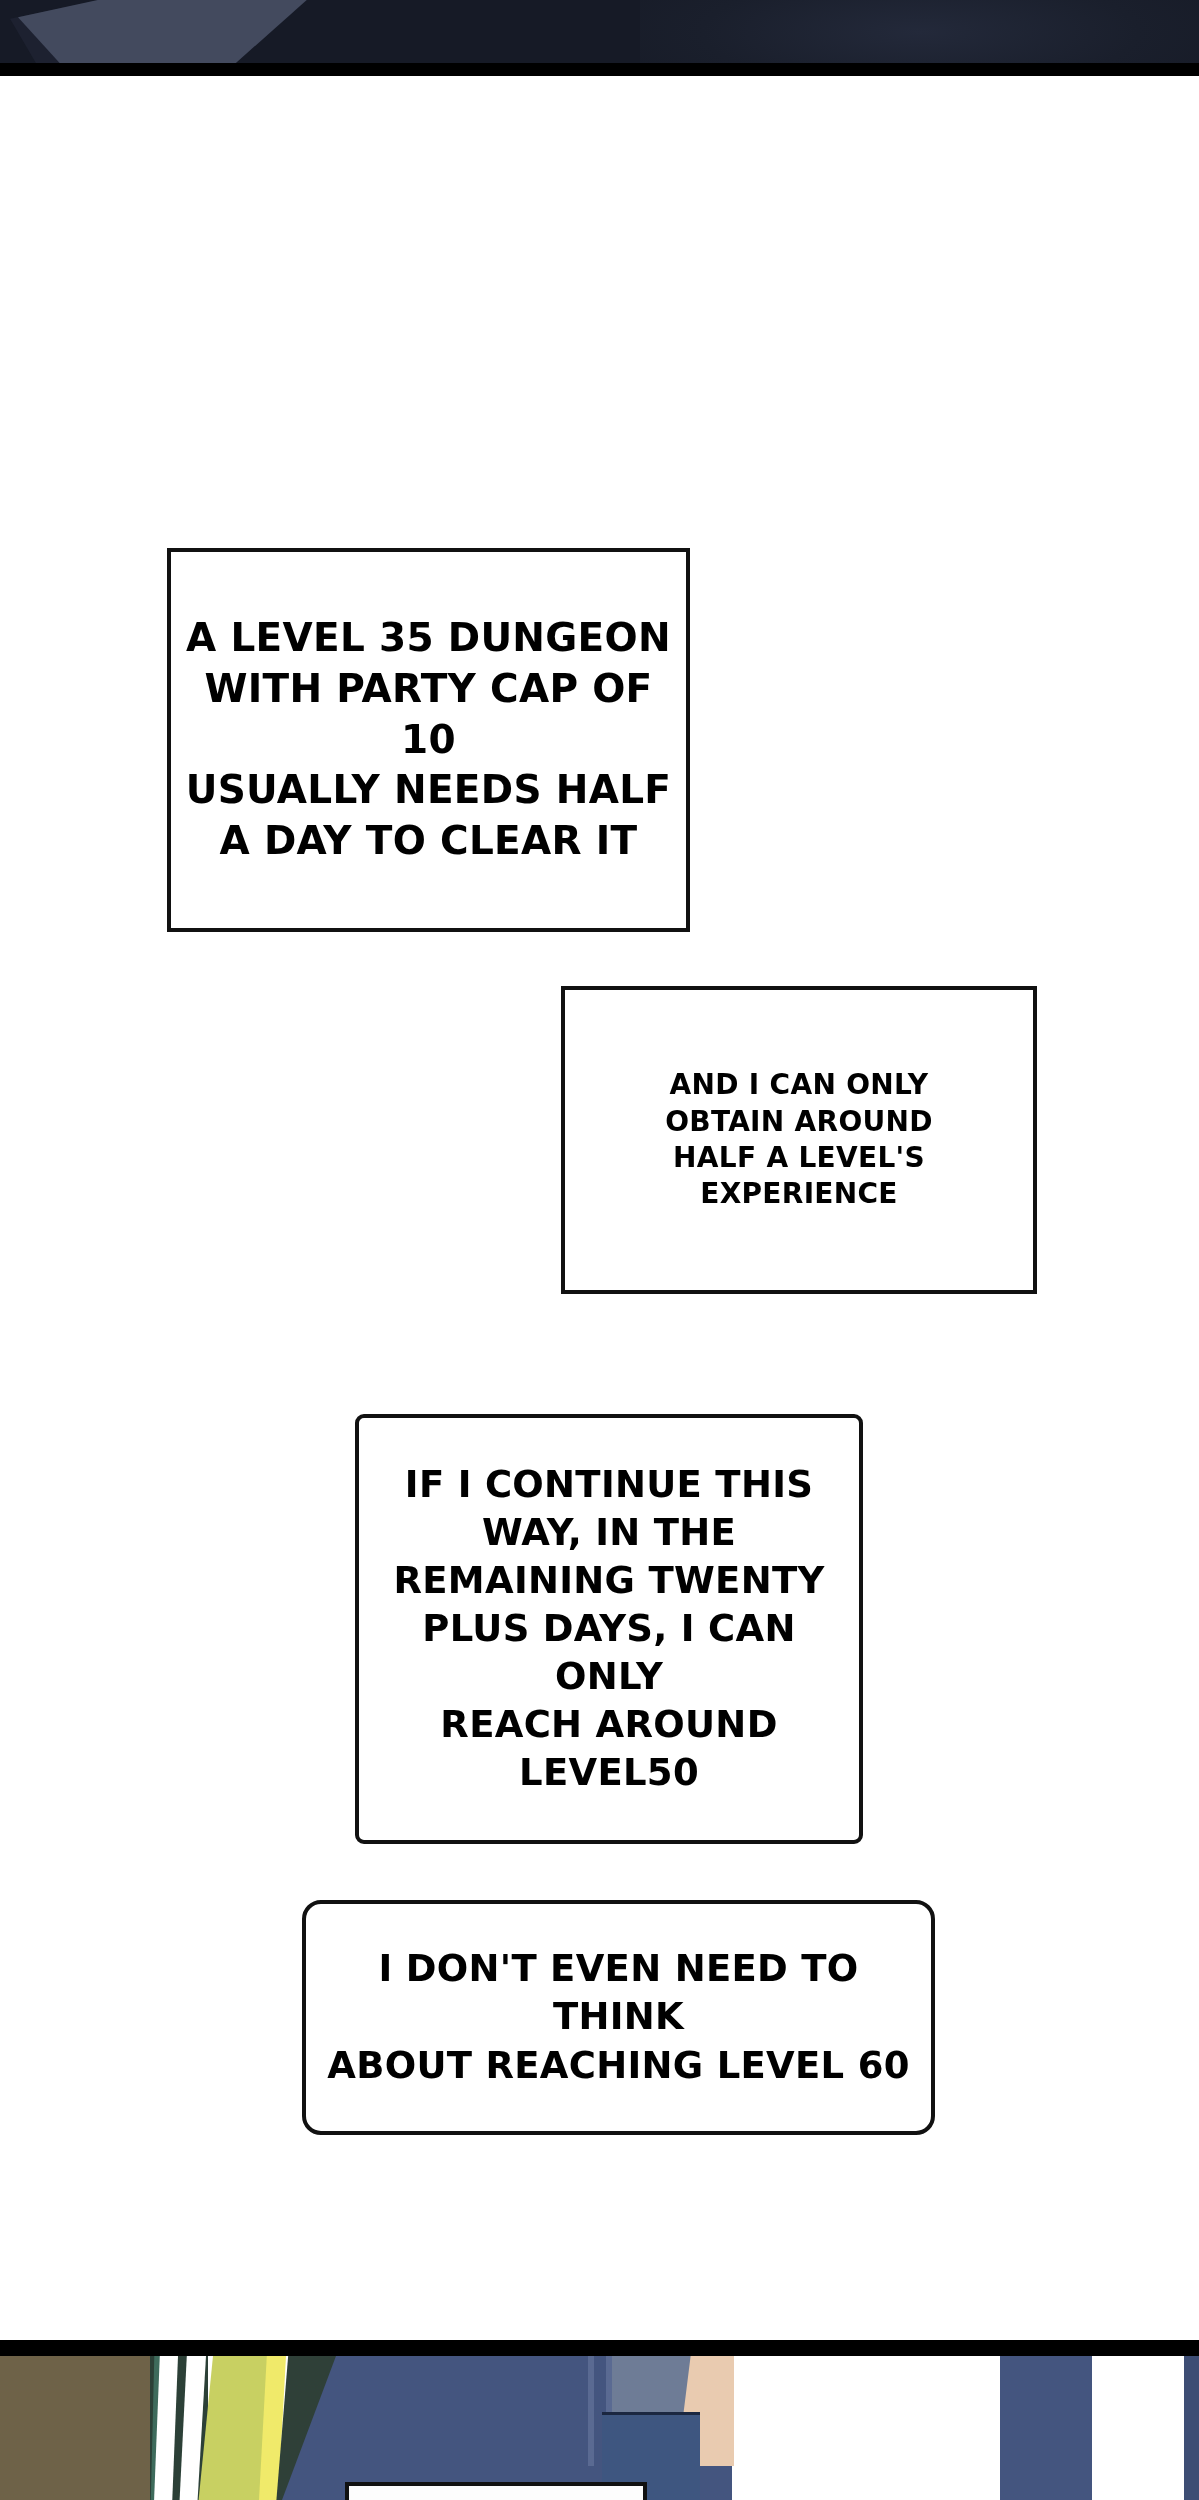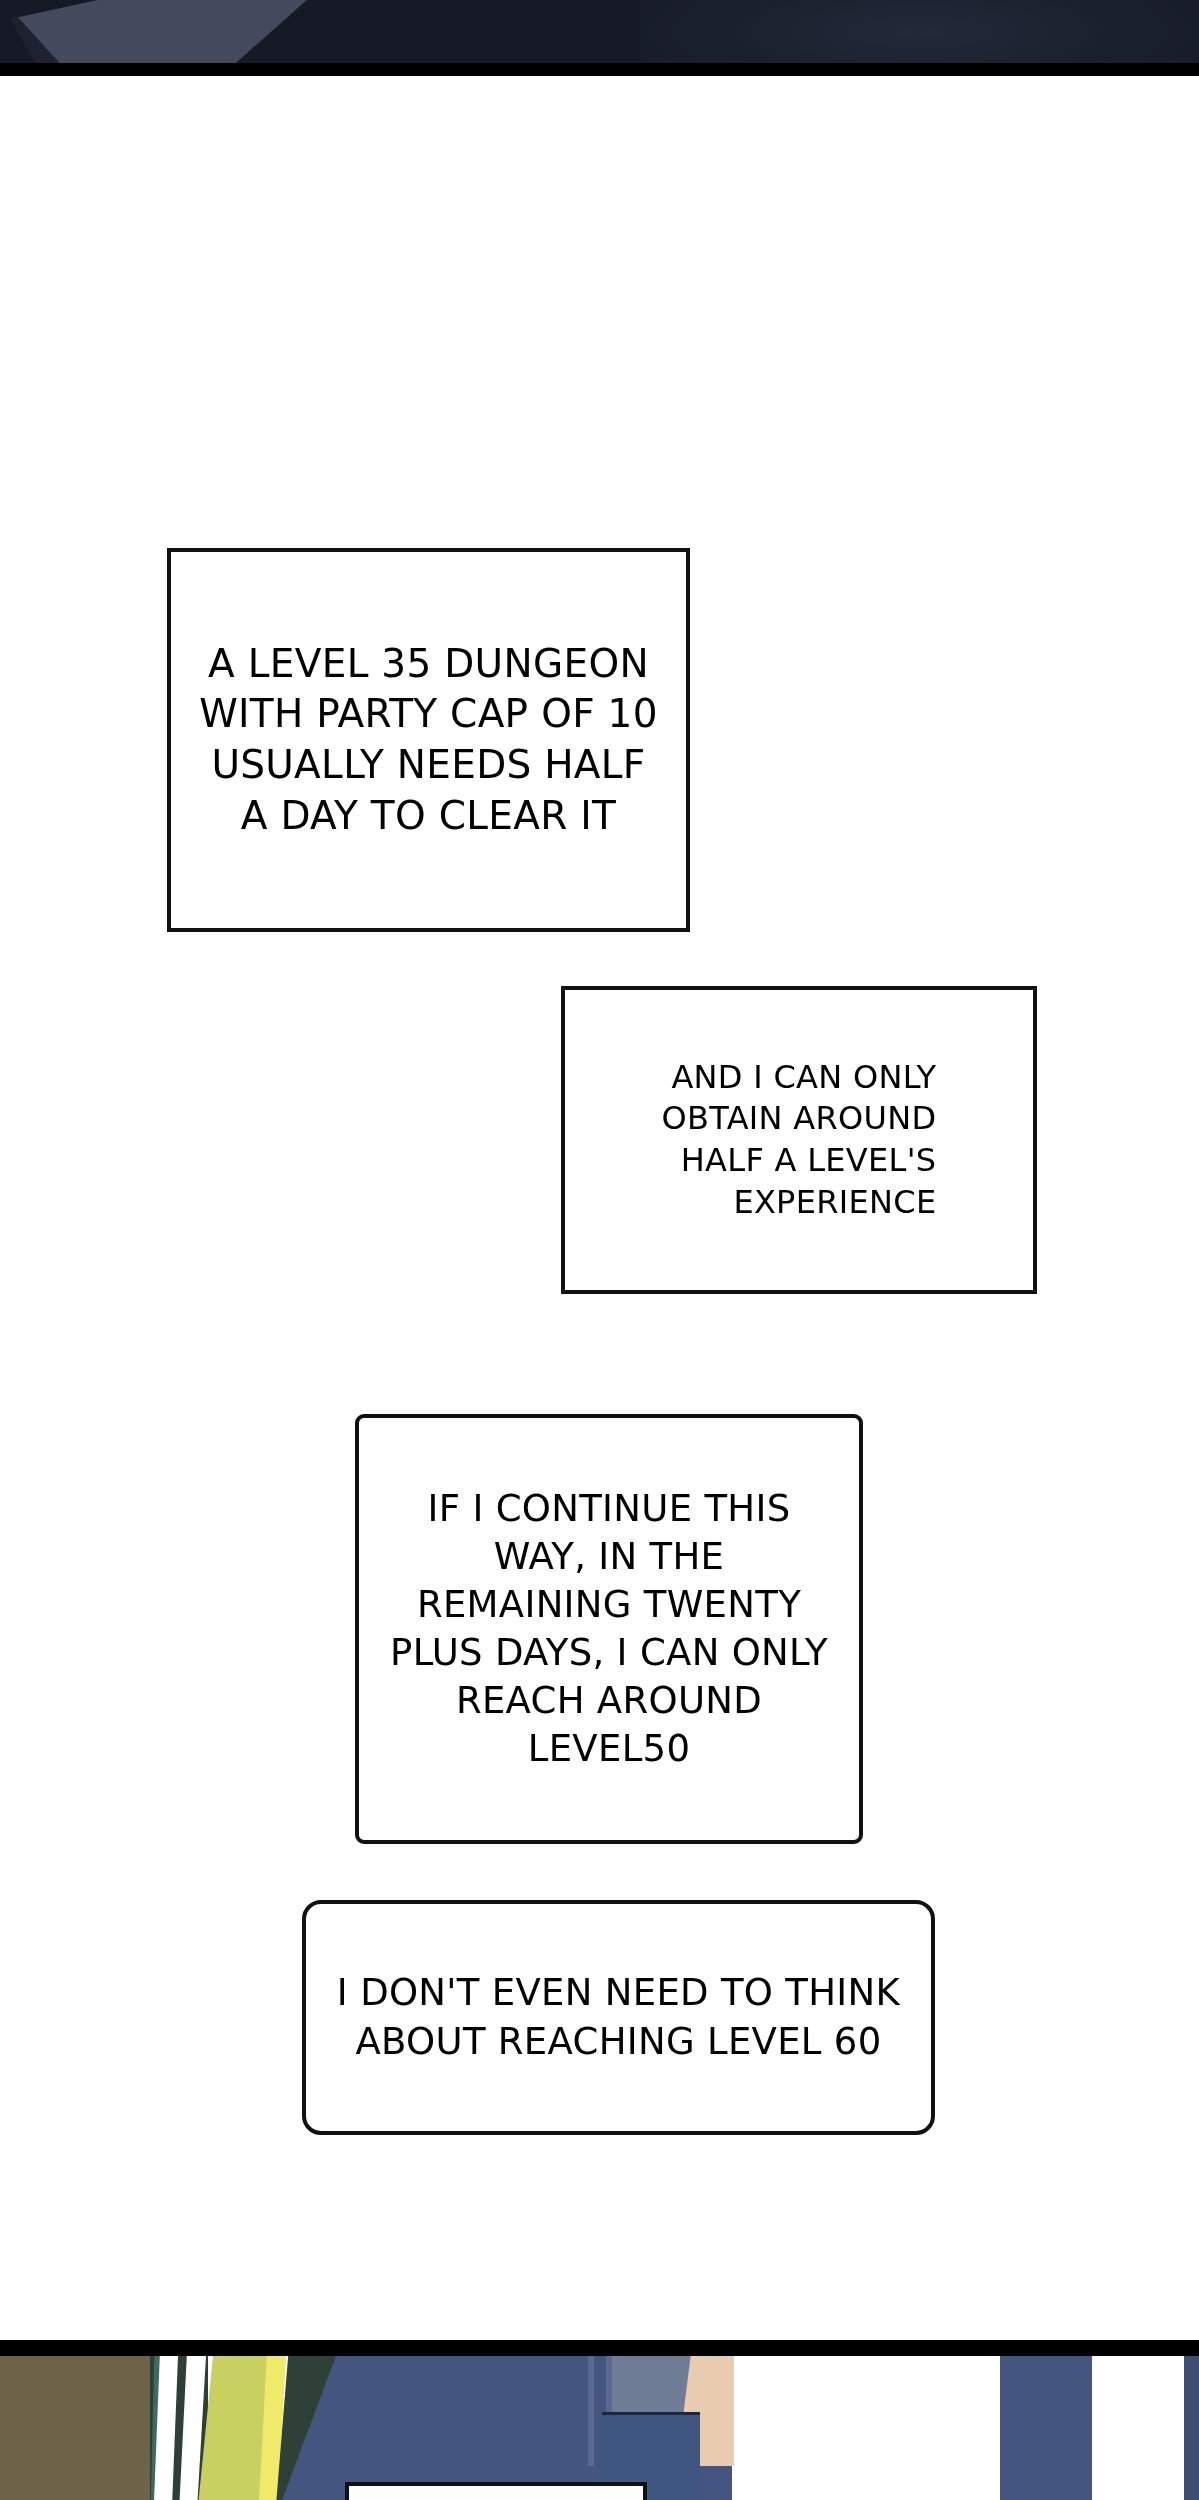--- a/index.html
+++ b/index.html
@@ -60,34 +60,34 @@
     position: absolute;
     background: #ffffff;
     border: 4px solid #111111;
     box-sizing: border-box;
     display: flex;
     align-items: center;
     justify-content: center;
   }
   .narr-text {
     font-family: "DejaVu Sans", sans-serif;
-    font-weight: 400;
+    font-weight: 700;
     color: #000000;
     text-align: center;
     letter-spacing: 0.3px;
     white-space: pre-line;
     line-height: 1.30;
     padding: 0 10px;
   }
 
   #box1 { left: 167px; top: 548px;  width: 523px; height: 384px; }
   #box1 .narr-text { font-size: 39px; }
 
   #box2 { left: 561px; top: 986px;  width: 476px; height: 308px; }
-  #box2 .narr-text { font-size: 32px; text-align: right; }
+  #box2 .narr-text { font-size: 28px; }
 
   #box3 { left: 355px; top: 1414px; width: 508px; height: 430px; border-radius: 9px; }
   #box3 .narr-text { font-size: 37px; }
 
   #box4 { left: 302px; top: 1900px; width: 633px; height: 235px; border-radius: 19px; }
   #box4 .narr-text { font-size: 37px; }
 
   
   .bottom-divider {
     position: absolute;

